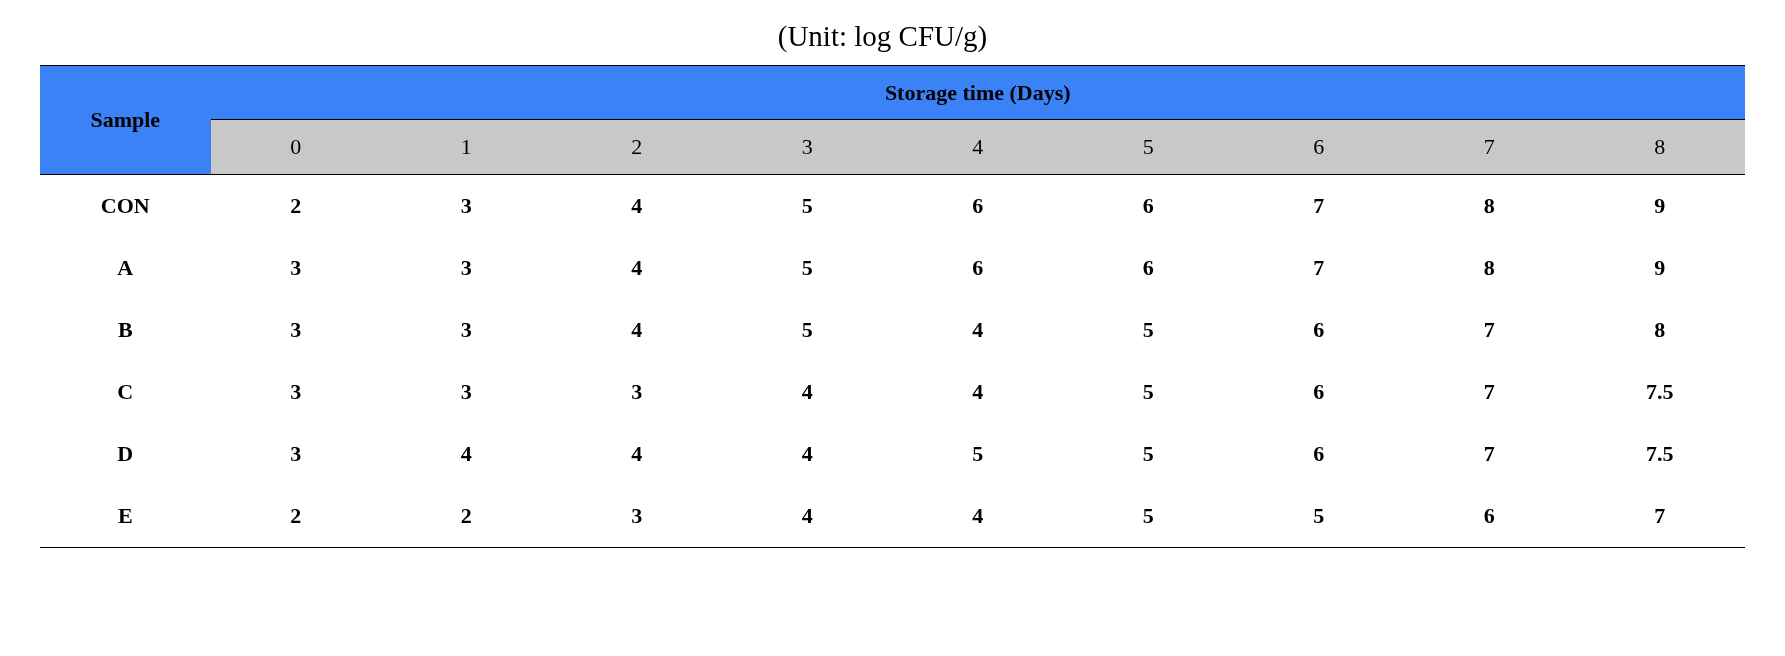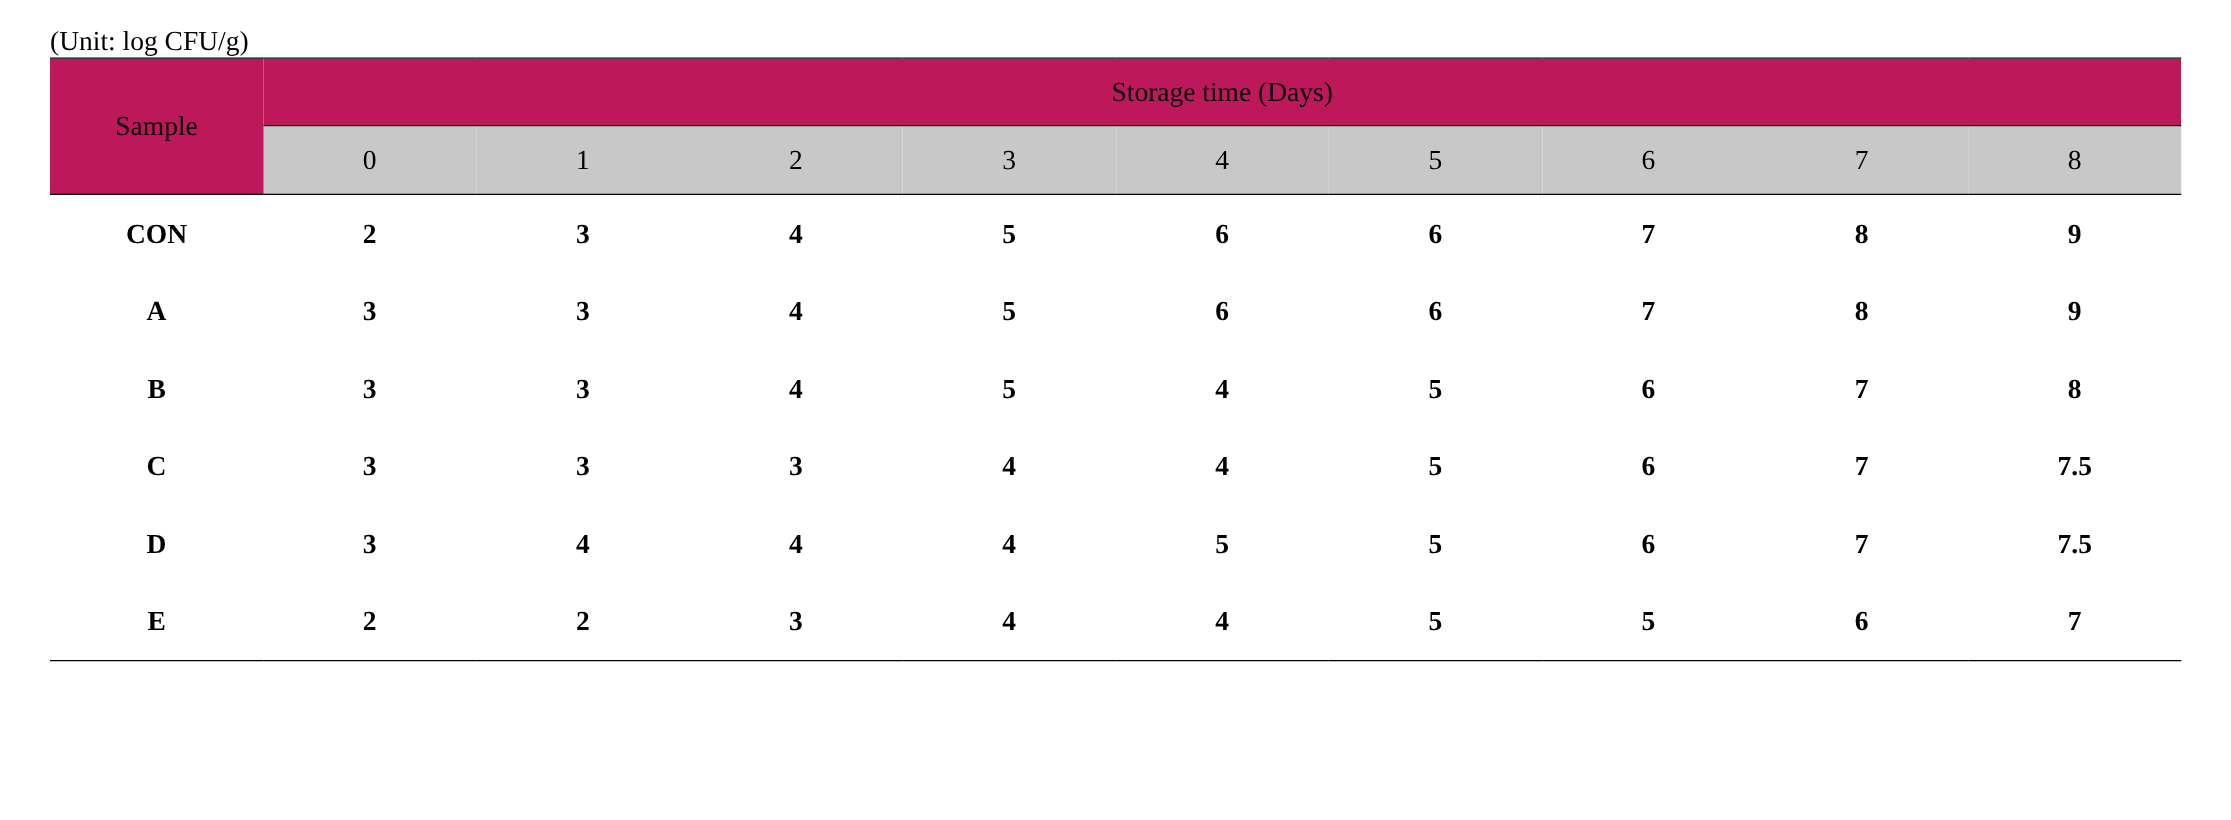--- a/index.html
+++ b/index.html
@@ -10,35 +10,36 @@
 
     body {
       font-family: 'Times New Roman', Times, serif;
       background: #ffffff;
       padding: 20px 40px;
       color: #000;
       font-size: 22px;
     }
 
     .unit-label {
-      text-align: left;
-      font-size: 22px;
+      text-align: center;
+      margin-bottom: 12px;
+      font-size: 29px;
       padding-right: 20px;
     }
 
     table {
       width: 100%;
       border-collapse: collapse;
       table-layout: fixed;
     }
 
     thead tr.header-group th {
-      background-color: #be185d;
+      background-color: #3b82f6;
       border-top: 1.5px solid #000;
-      font-weight: normal;
+      font-weight: bold;
       padding: 14px 8px;
     }
 
     thead tr.header-cols th {
       background-color: #c8c8c8;
       border-bottom: 1.5px solid #000;
       font-weight: normal;
       padding: 14px 8px;
     }
 

